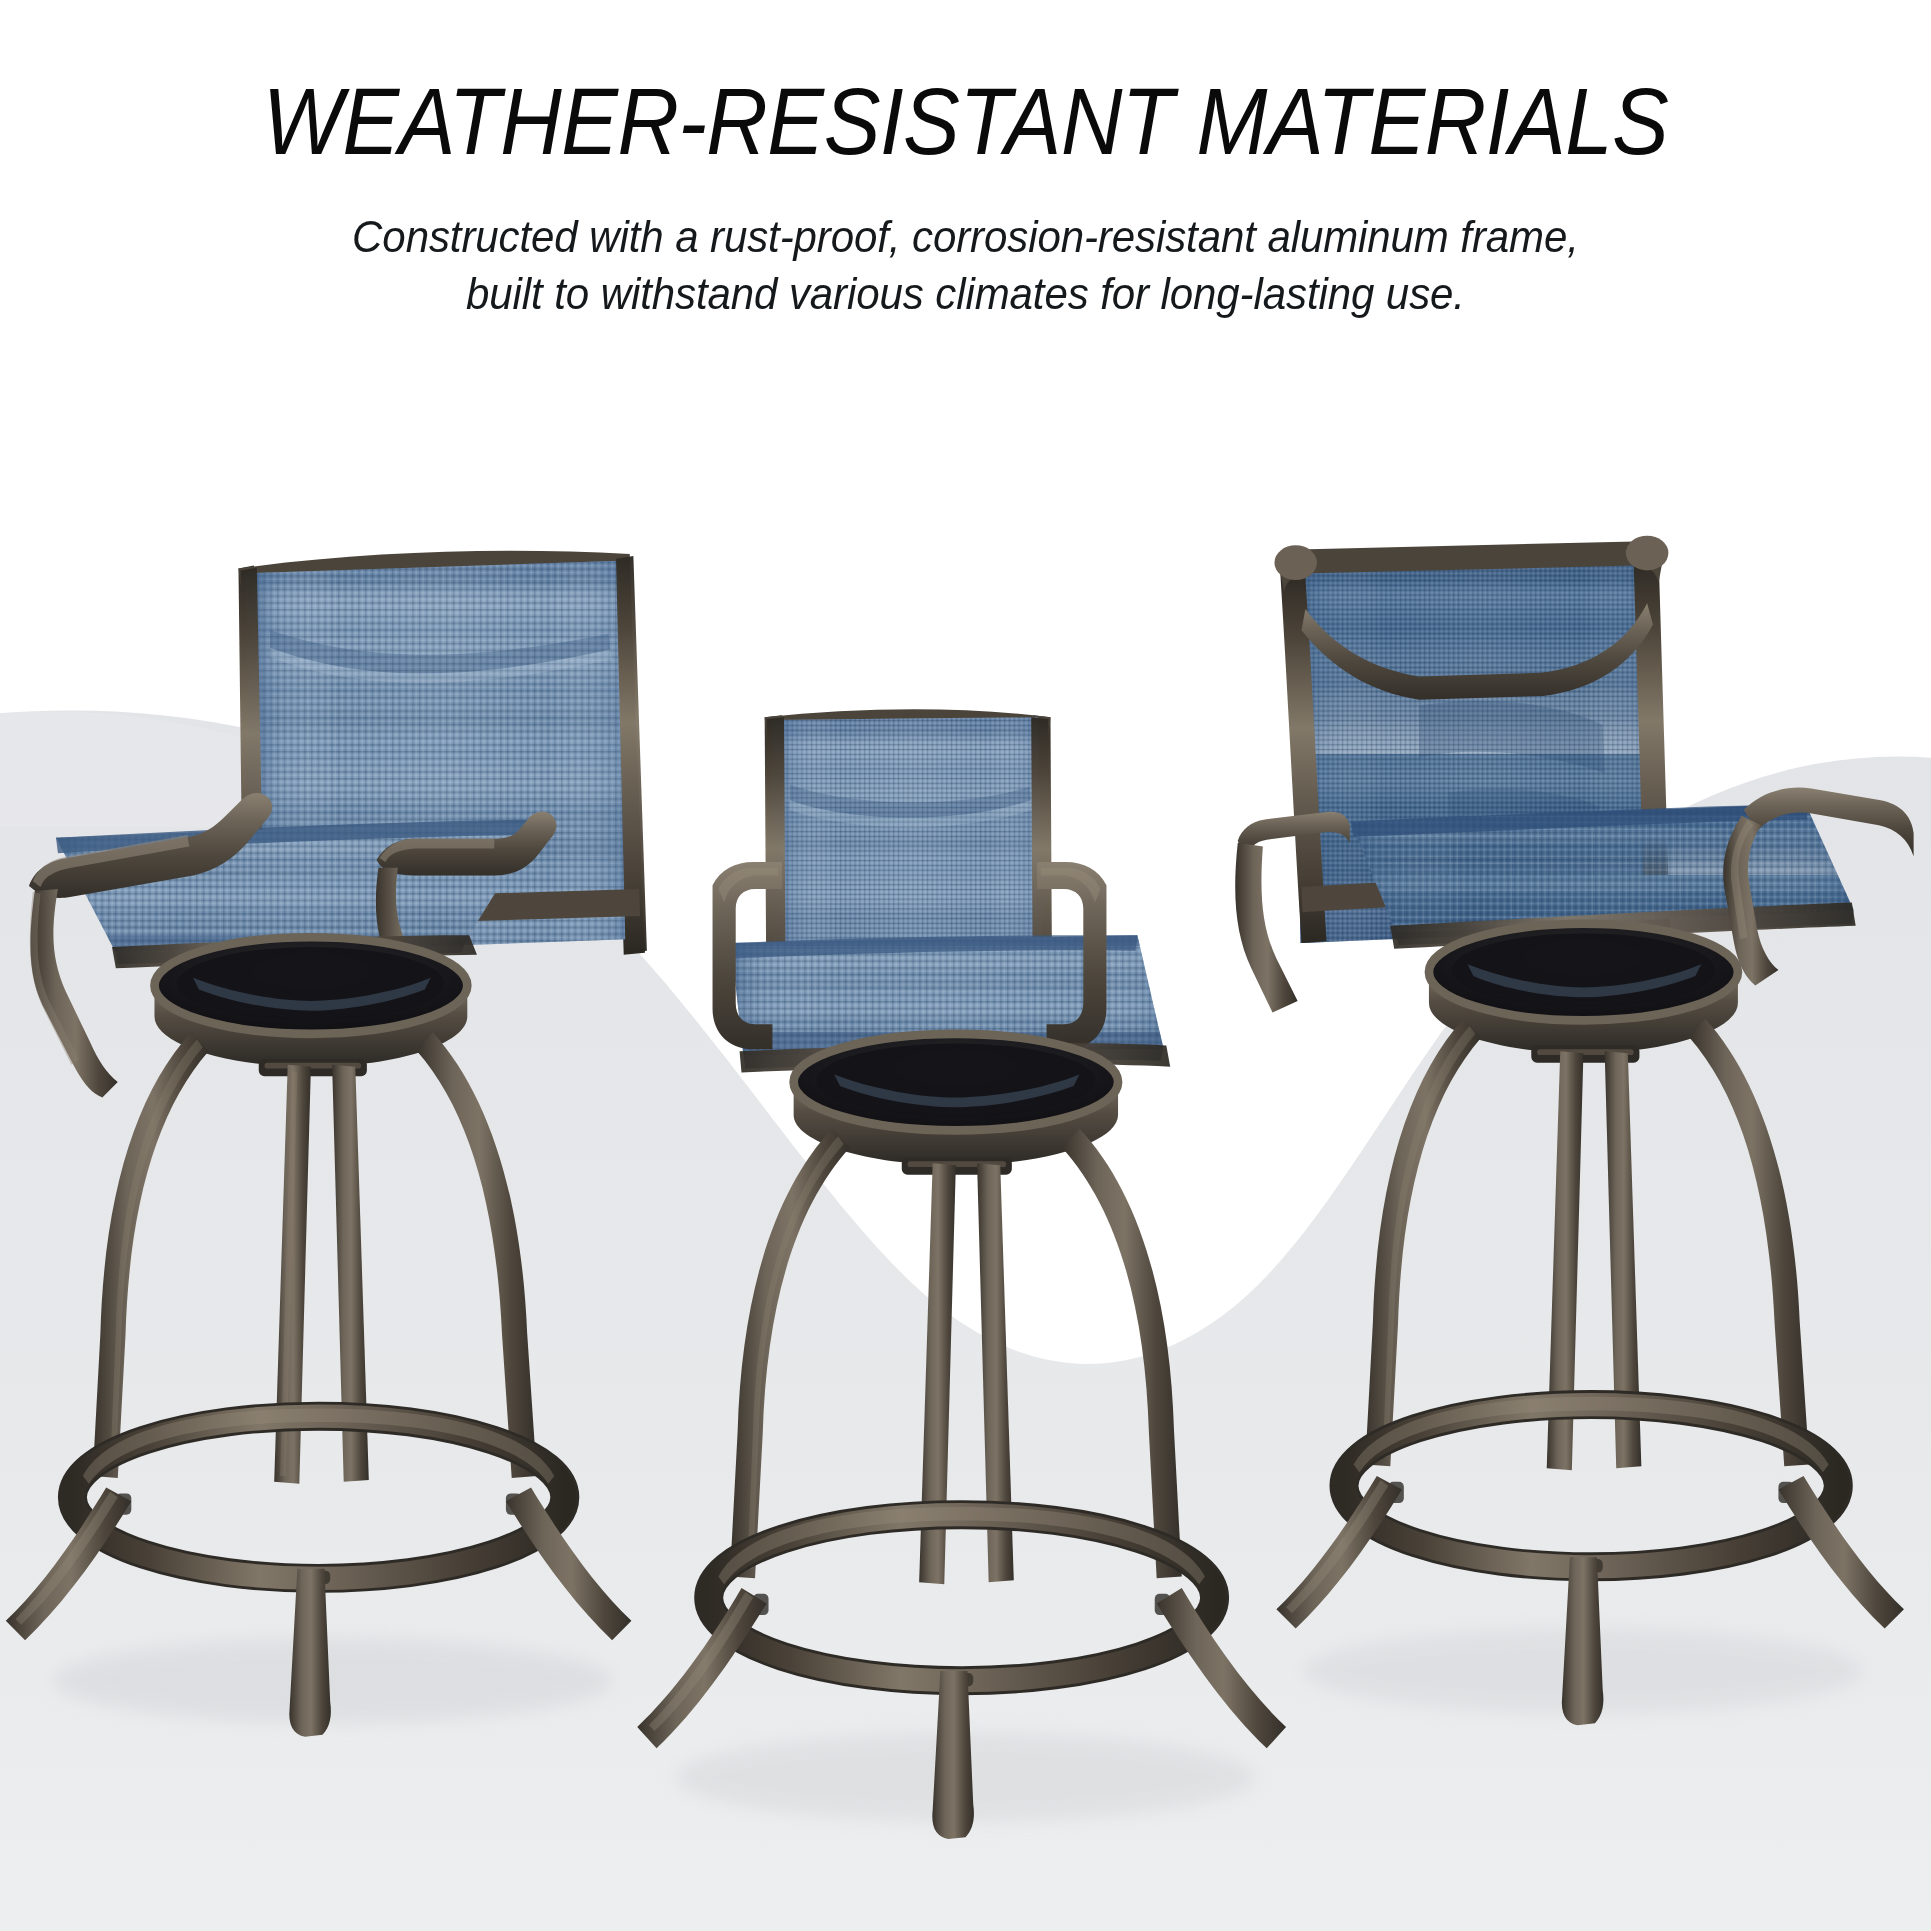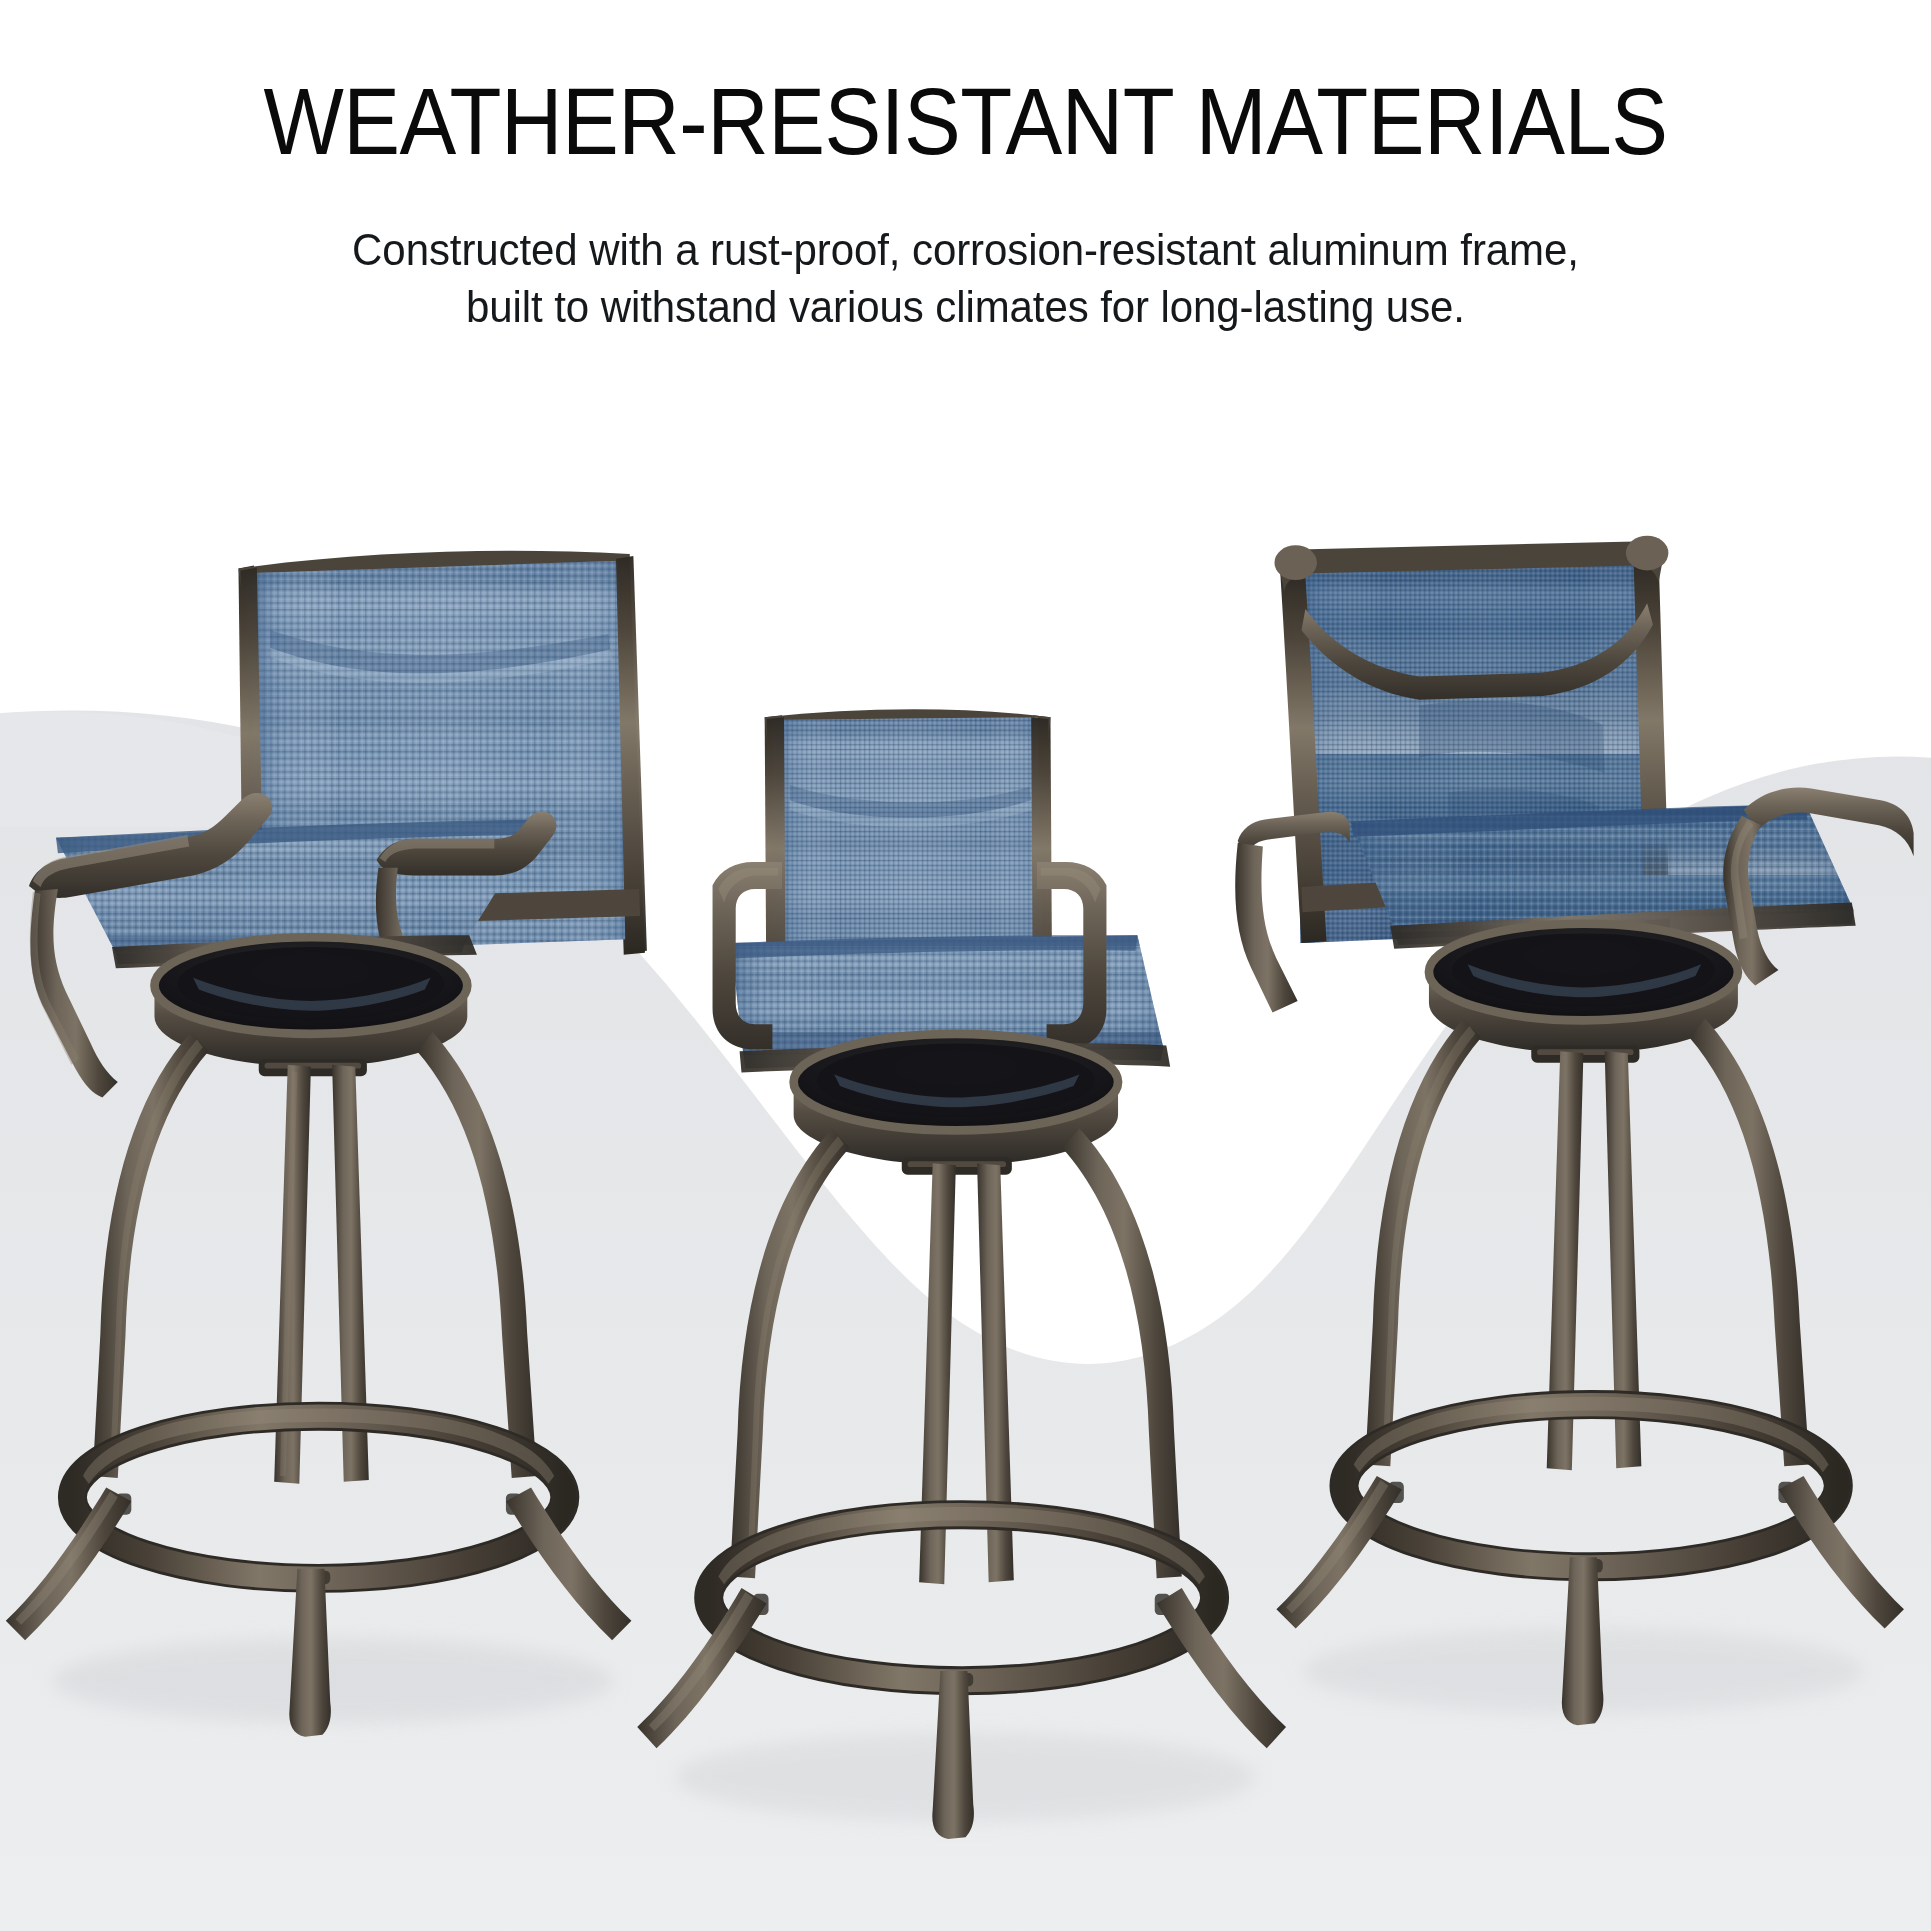--- a/index.html
+++ b/index.html
@@ -4,21 +4,21 @@
 <title>Weather-Resistant Materials</title>
 <style>
   html,body{margin:0;padding:0;}
   body{
     width:1931px;height:1931px;
     background:#ffffff;
     font-family:"Liberation Sans", sans-serif;
     overflow:hidden;
     position:relative;
   }
-  #stage{position:absolute;inset:0;width:1529px;height:1931px;}
+  #stage{position:absolute;inset:0;width:1529px;height:1931px;font-style:italic;}
 
   
   .text-block{
     position:absolute;left:0;top:0;width:1931px;
     text-align:center;z-index:40;
   }
   .headline{
     font-size:94px;
     line-height:1.0;
     font-weight:400;
@@ -32,21 +32,21 @@
   .sub-line{
     font-size:44px;
     line-height:1.30;
     font-weight:400;
     color:#15191c;
     letter-spacing:-0.1px;
     transform:scaleX(0.955);
     transform-origin:50% 50%;
     white-space:nowrap;
   }
-  .sub-wrap{margin-top:52px;}
+  .sub-wrap{margin-top:39px;}
 
   
   #photo{
     position:absolute;left:0;top:406px;width:1931px;height:1526px;
     overflow:hidden;z-index:10;
   }
   #photo svg{display:block;width:1931px;height:1526px;}
 </style>
 </head>
 <body>

